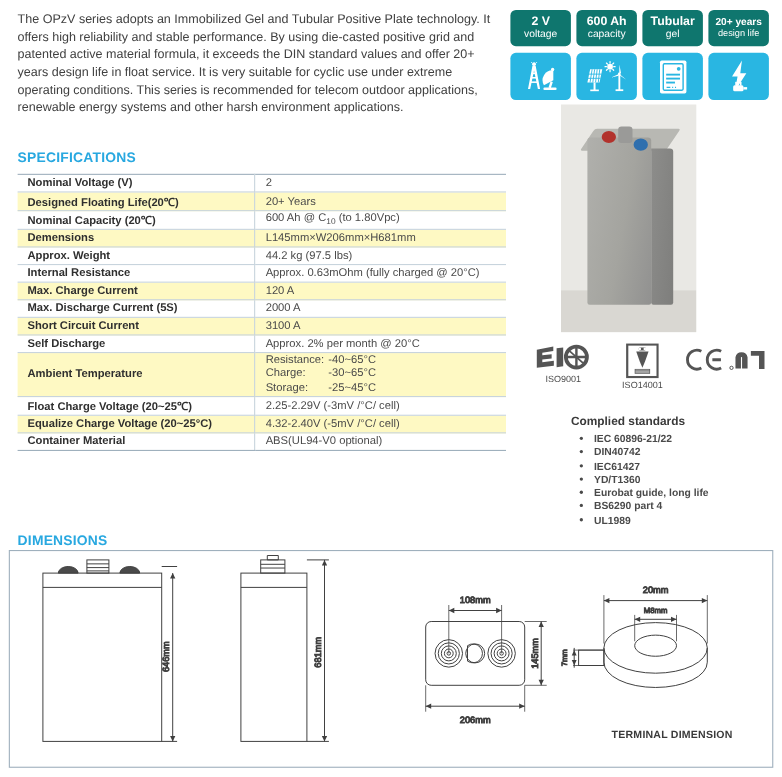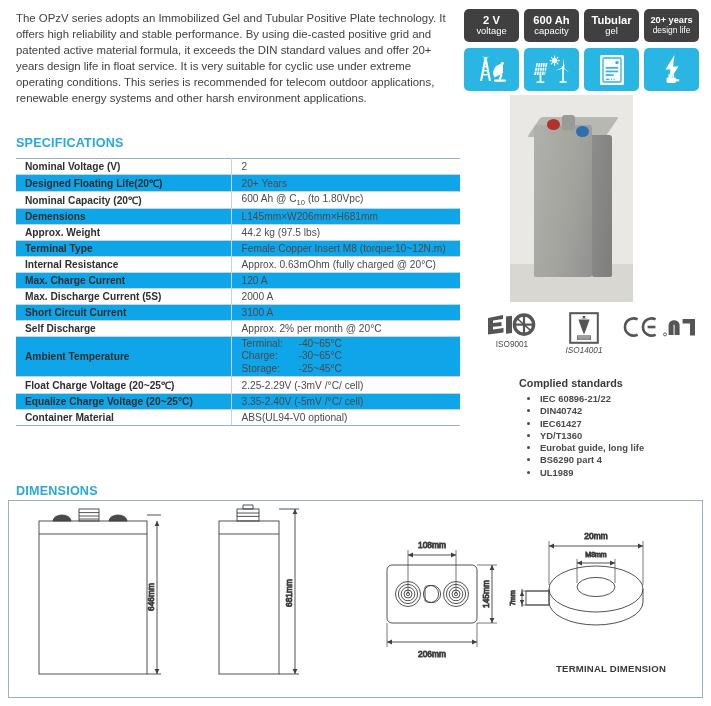--- a/index.html
+++ b/index.html
@@ -50,30 +50,30 @@
   }
   .spec-table tr:first-child td { border-top: 1px solid #9fb0bd; }
   .spec-table tr:last-child td { border-bottom: 1px solid #9fb0bd; margin-top: 32px; }
   .spec-table td.k {
     width: 215px;
     font-weight: bold;
     color: #2f2f2f;
     border-right: 1px solid #c8d4dd;
   }
   .spec-table td.v { color: #4a4a4a; padding-left: 10px; }
-  .spec-table tr.alt td { background: #0ea5e9; }
+  .spec-table tr.alt td { background: #fef9c3; }
   .multi { line-height: 12.4px; }
   .multi .lbl { display: inline-block; width: 57px; }
   sub { font-size: 7.6px; }
 
   
   .badges { position: absolute; left: 464px; top: 9px; display: flex; gap: 5px; }
   .badge {
     width: 55px; height: 33px;
-    background: #404040;
+    background: #0f766e;
     border-radius: 5px;
     color: #ffffff;
     display: flex; flex-direction: column;
     align-items: center; justify-content: center;
     line-height: 1.08;
   }
   .badge .big { font-size: 11.2px; font-weight: bold; }
   .badge .sm  { font-size: 9.4px; }
   .badge.tight .big { font-size: 9.2px; font-weight: bold; }
   .badge.tight .sm  { font-size: 8.4px; }
@@ -122,21 +122,21 @@
   .photo .cap { position: absolute; width: 13px; height: 11px; border-radius: 50%; }
   .cap.red  { left: 37px; top: 24px; background: #b2322c; }
   .cap.grey { left: 52px; top: 20px; background: #9a9a98; height: 15px; border-radius: 3px; }
   .cap.blue { left: 66px; top: 31px; background: #2f6fae; }
 
   
   .certs { position: absolute; left: 474px; top: 312px; width: 226px; height: 50px; }
   .cert { position: absolute; text-align: center; color: #4a4a4a; }
   .cert .cname { font-size: 8.2px; margin-top: 2px; display: block; }
   #cert-iso9001  { left: 2px;   top: 0; width: 72px; }
-  #cert-iso14001 { left: 74px;  top: 0; width: 72px; font-style: italic; }
+  #cert-iso14001 { left: 74px;  top: 0; width: 72px; }
   #cert-ce       { left: 148px; top: 4px; width: 40px; }
   #cert-ul       { left: 188px; top: 4px; width: 40px; }
   .cert svg { display: block; margin: 0 auto; }
 
   
   .std-title {
     position: absolute; left: 519px; top: 377px;
     font-size: 10.8px; font-weight: bold; color: #3a3a3a;
   }
   .std-list {
@@ -287,24 +287,20 @@
       <td class="v">600 Ah @ C<sub>10</sub> (to 1.80Vpc)</td>
     </tr>
     <tr class="alt">
       <td class="k">Demensions</td>
       <td class="v">L145mm×W206mm×H681mm</td>
     </tr>
     <tr>
       <td class="k">Approx. Weight</td>
       <td class="v">44.2 kg (97.5 lbs)</td>
     </tr>
-    <tr class="alt">
-      <td class="k">Terminal Type</td>
-      <td class="v">Female Copper Insert M8 (torque:10~12N.m)</td>
-    </tr>
     <tr>
       <td class="k">Internal Resistance</td>
       <td class="v">Approx. 0.63mOhm (fully charged @ 20°C)</td>
     </tr>
     <tr class="alt">
       <td class="k">Max. Charge Current</td>
       <td class="v">120 A</td>
     </tr>
     <tr>
       <td class="k">Max. Discharge Current (5S)</td>
@@ -314,32 +310,32 @@
       <td class="k">Short Circuit Current</td>
       <td class="v">3100 A</td>
     </tr>
     <tr>
       <td class="k">Self Discharge</td>
       <td class="v">Approx. 2% per month @ 20°C</td>
     </tr>
     <tr class="alt">
       <td class="k">Ambient Temperature</td>
       <td class="v multi">
-        <span class="lbl">Terminal:</span><span>-40~65°C</span><br>
+        <span class="lbl">Resistance:</span><span>-40~65°C</span><br>
         <span class="lbl">Charge:</span><span>-30~65°C</span><br>
         <span class="lbl">Storage:</span><span>-25~45°C</span>
       </td>
     </tr>
     <tr>
       <td class="k">Float Charge Voltage (20~25℃)</td>
       <td class="v">2.25-2.29V (-3mV /°C/ cell)</td>
     </tr>
     <tr class="alt">
       <td class="k">Equalize Charge Voltage (20~25°C)</td>
-      <td class="v">3.35-2.40V (-5mV /°C/ cell)</td>
+      <td class="v">4.32-2.40V (-5mV /°C/ cell)</td>
     </tr>
     <tr>
       <td class="k">Container Material</td>
       <td class="v">ABS(UL94-V0 optional)</td>
     </tr>
   </tbody>
 </table>
 
 <div class="certs">
   <div class="cert" id="cert-iso9001">

